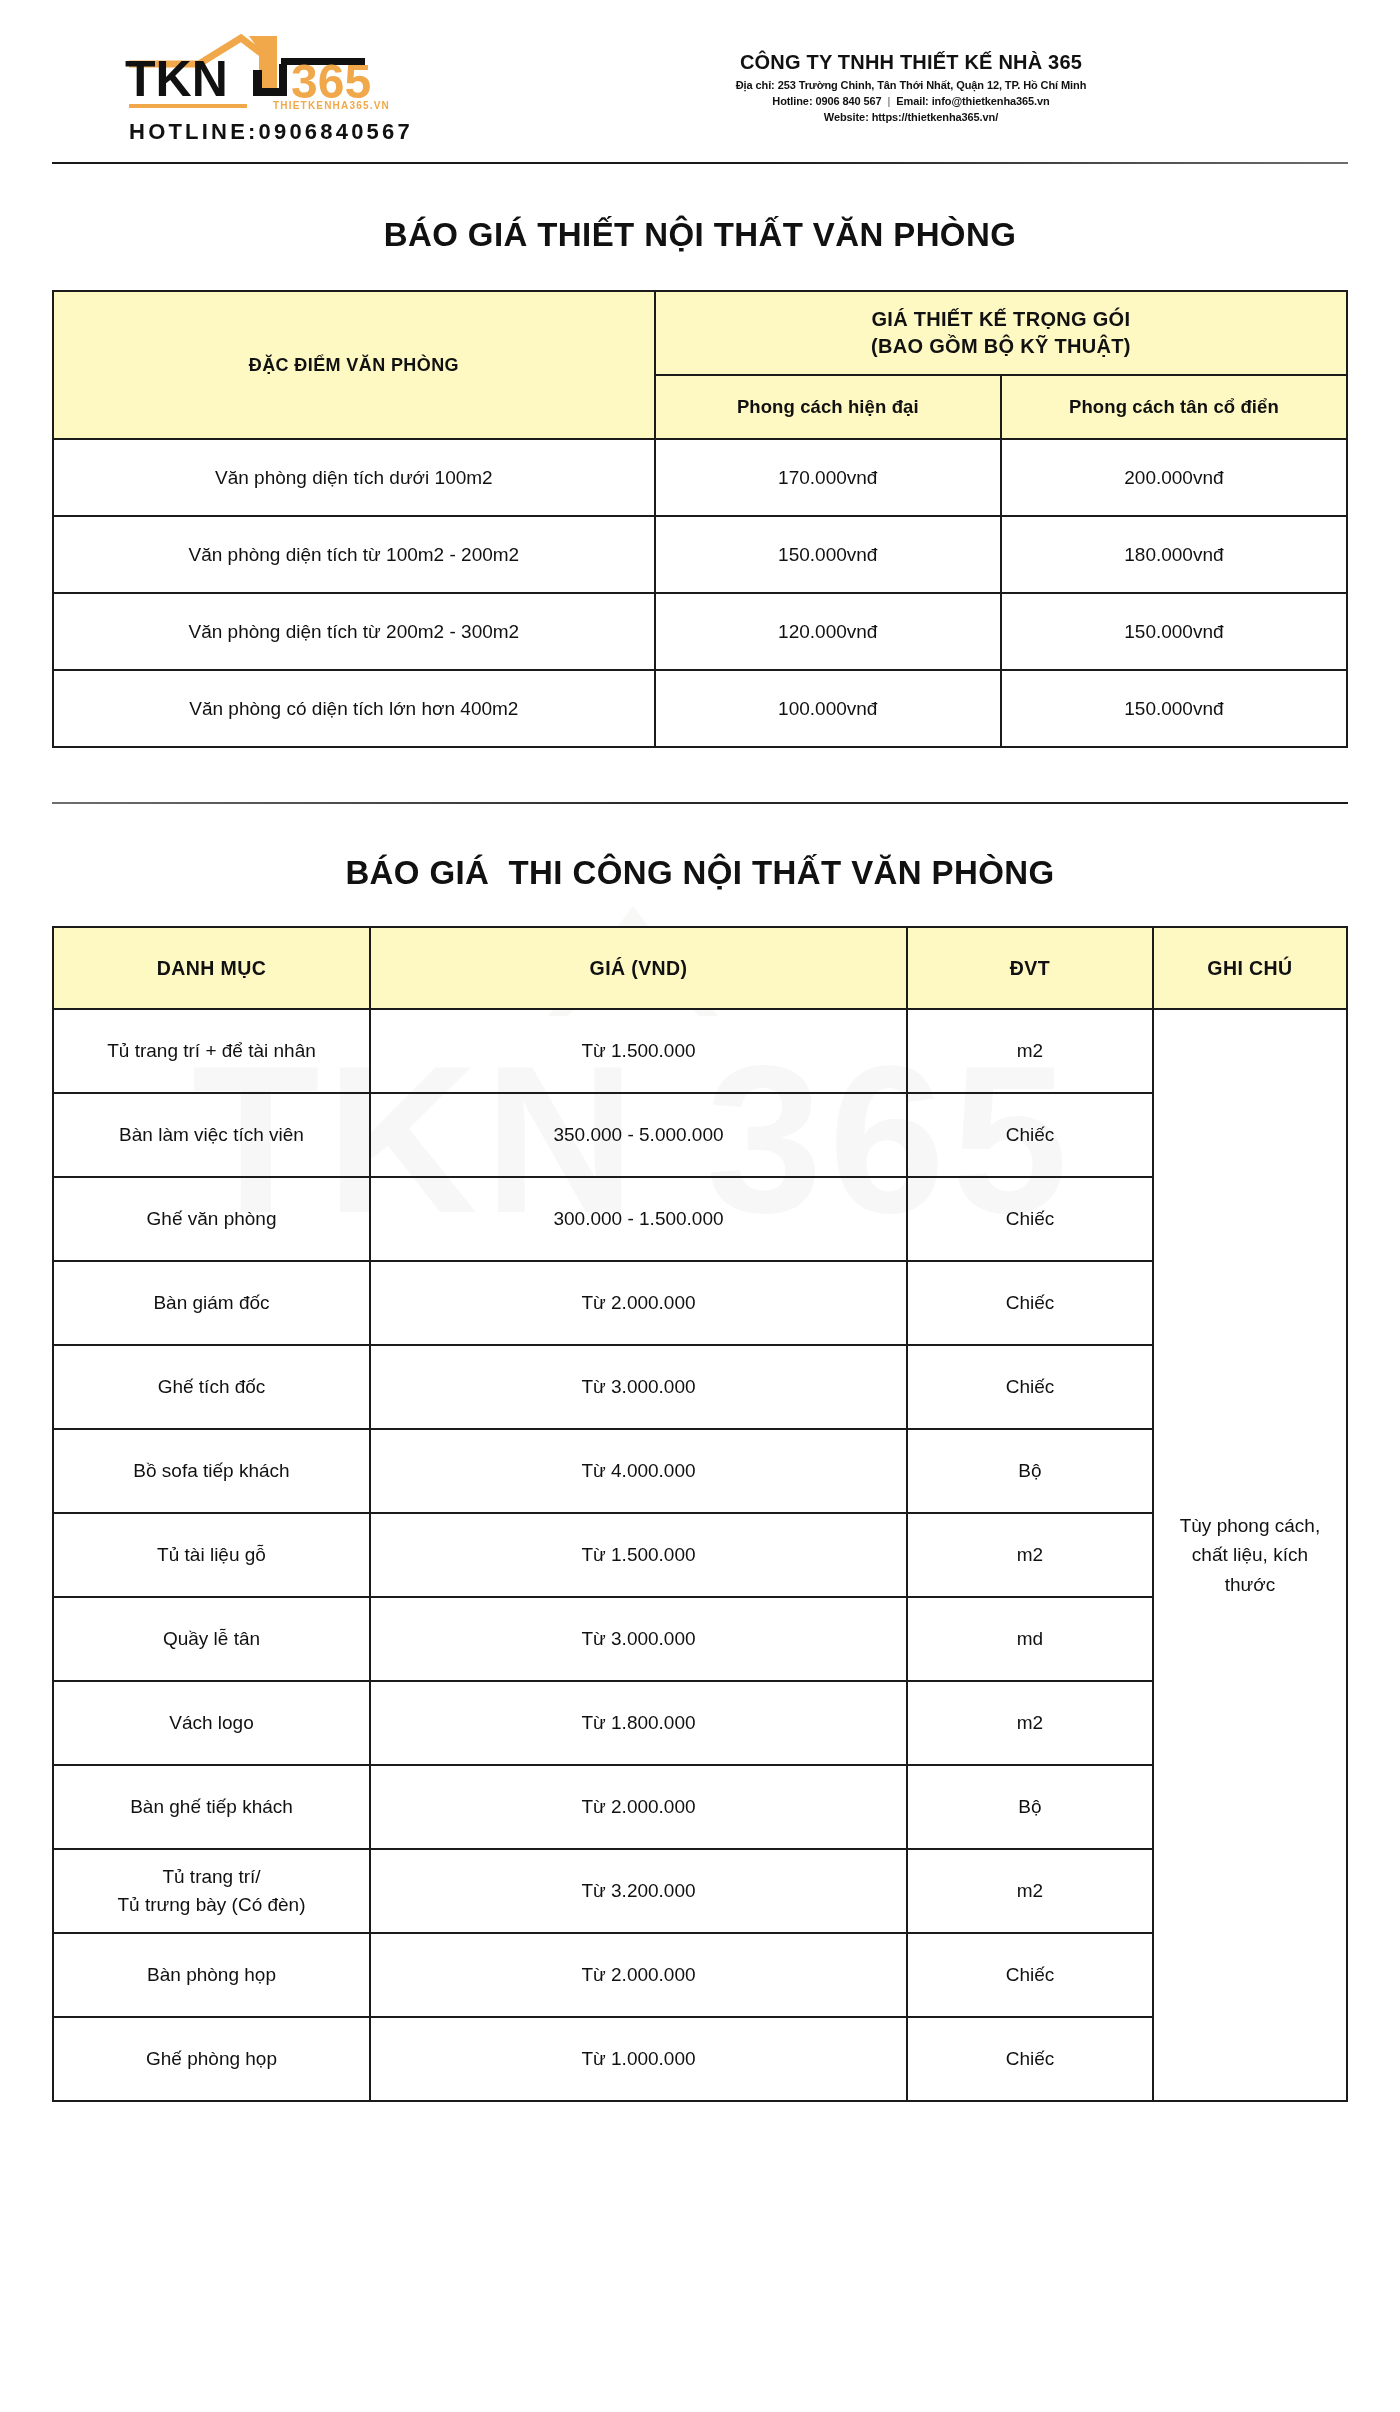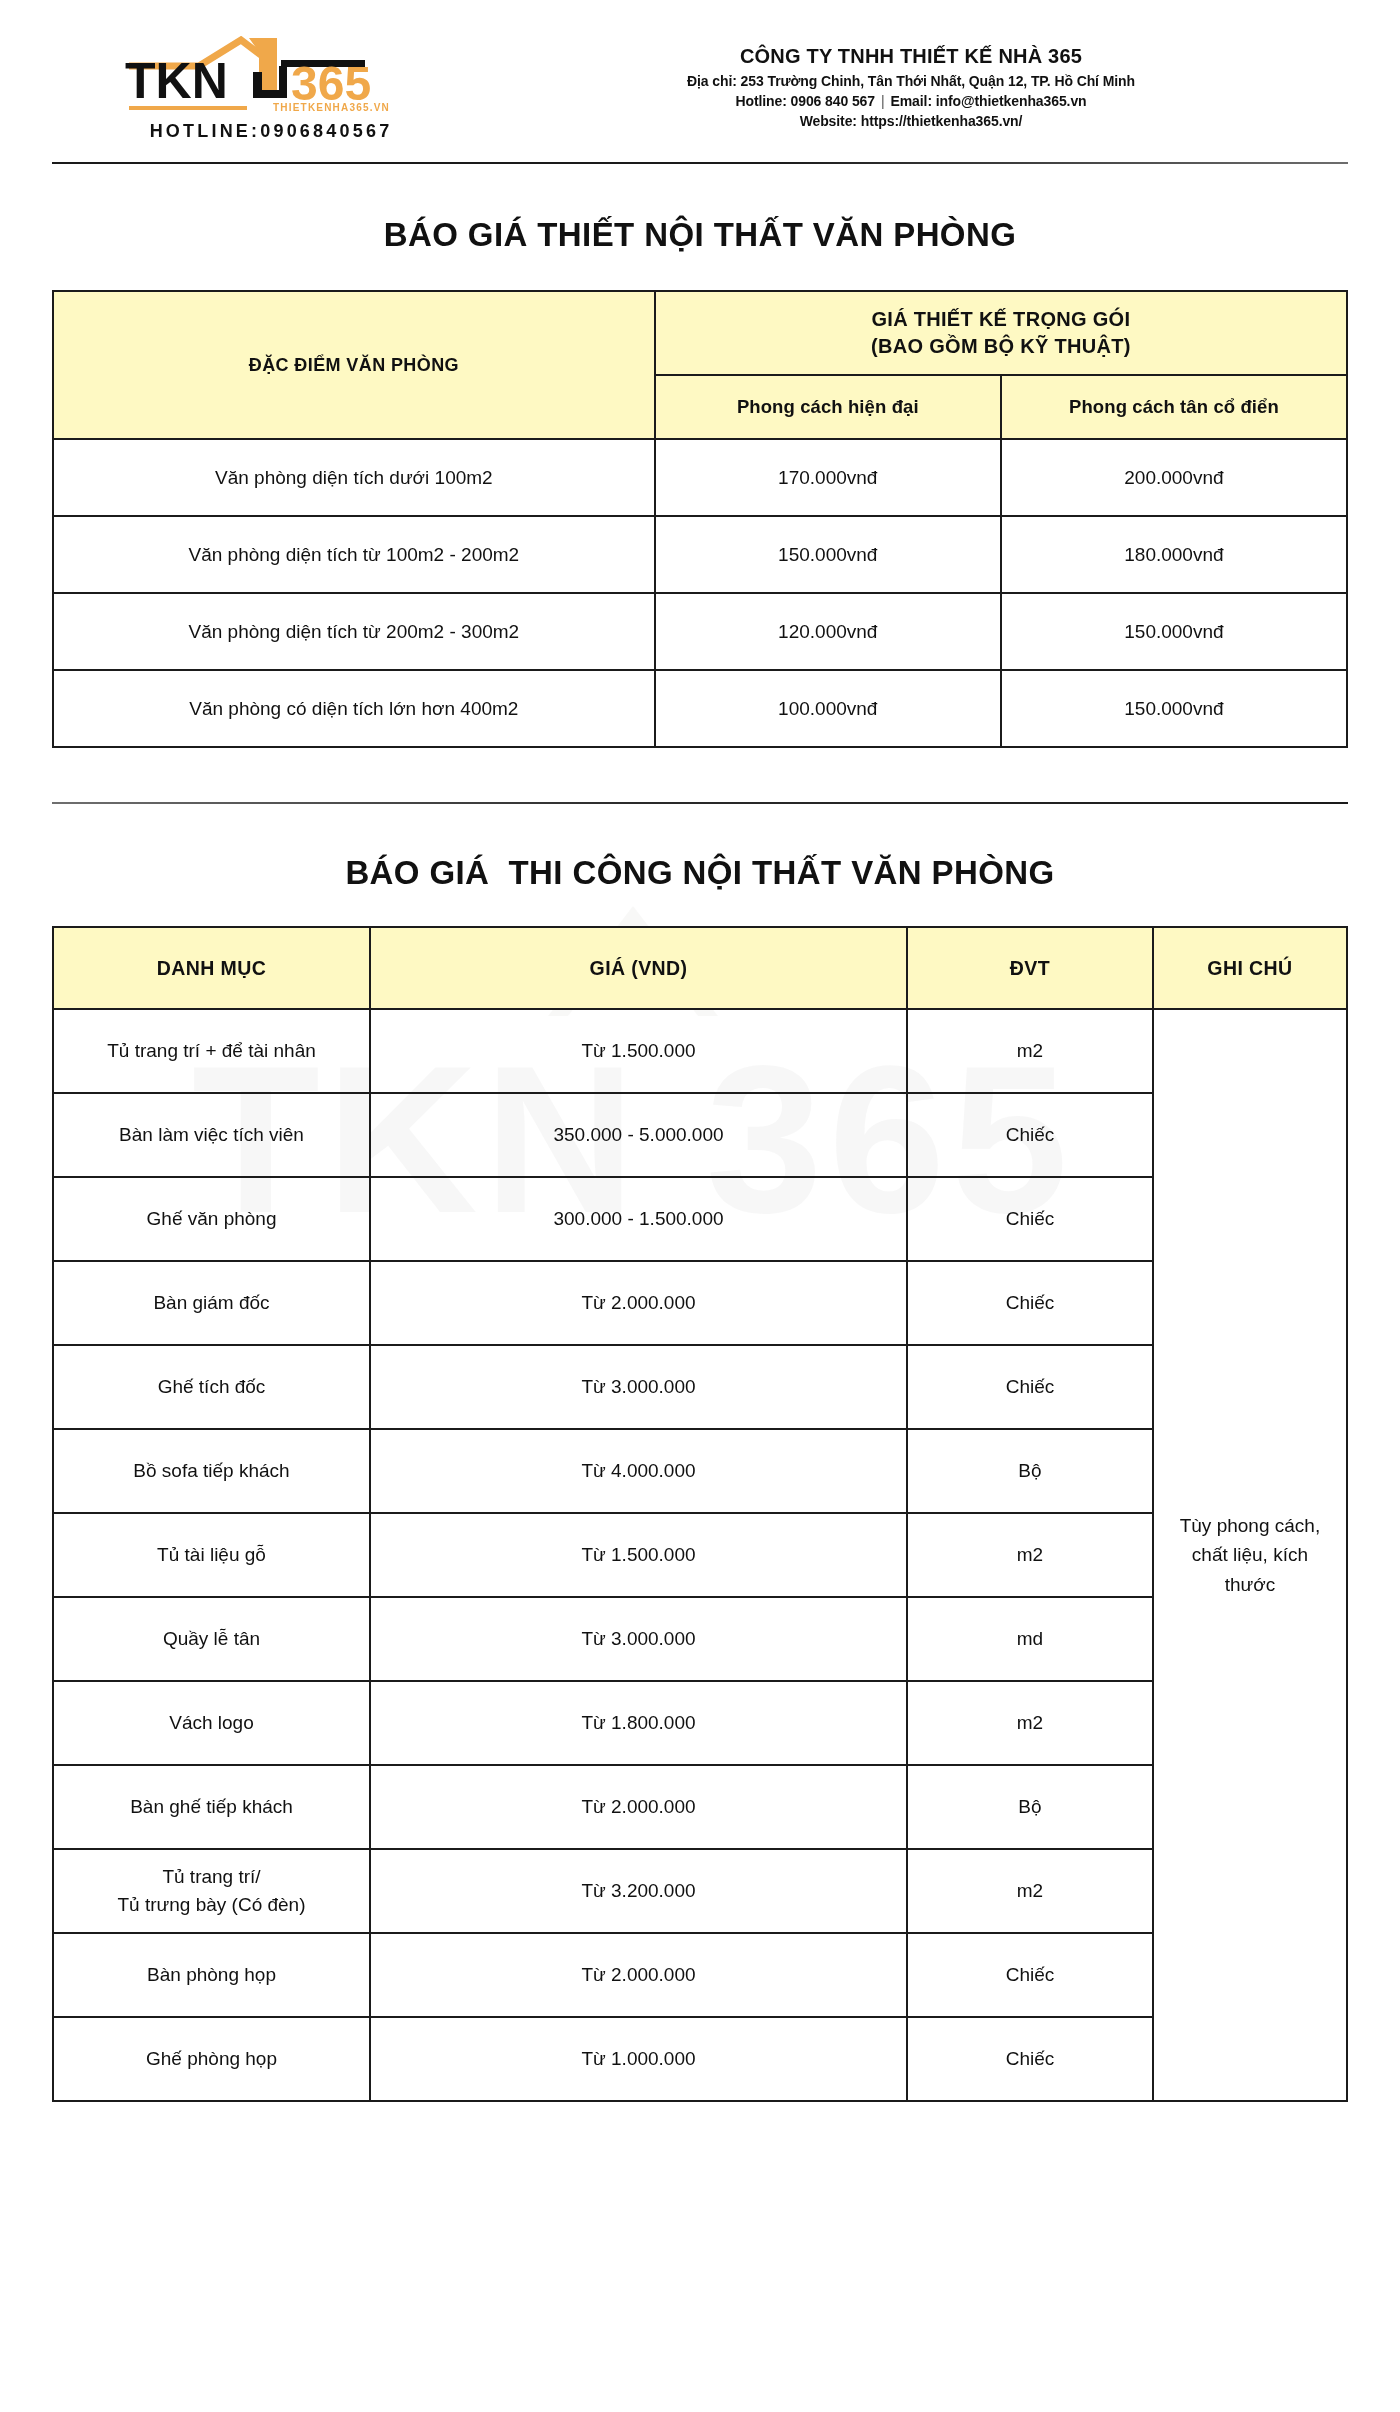--- a/index.html
+++ b/index.html
@@ -76,21 +76,21 @@
 
   .logo-main {
     position: relative;
     width: 300px;
     height: 82px;
   }
   .logo-svg { display: block; width: 300px; height: 82px; }
 
   .logo-hotline {
     margin-top: 3px;
-    font-size: 18px;
+    font-size: 22px;
     font-weight: 700;
     letter-spacing: 3.2px;
     color: #111111;
     white-space: nowrap;
   }
 
   .company-block {
     flex: 1;
     display: flex;
     flex-direction: column;
@@ -100,21 +100,21 @@
     padding-right: 18px;
   }
   .company-name {
     font-size: 20px;
     font-weight: 700;
     letter-spacing: 0.2px;
     color: #111111;
     margin-bottom: 5px;
   }
   .company-line {
-    font-size: 14px;
+    font-size: 11px;
     font-weight: 700;
     color: #111111;
     margin-bottom: 4px;
     letter-spacing: -0.1px;
   }
   .company-line .sep {
     display: inline-block;
     padding: 0 6px;
     font-weight: 400;
     color: #555;

